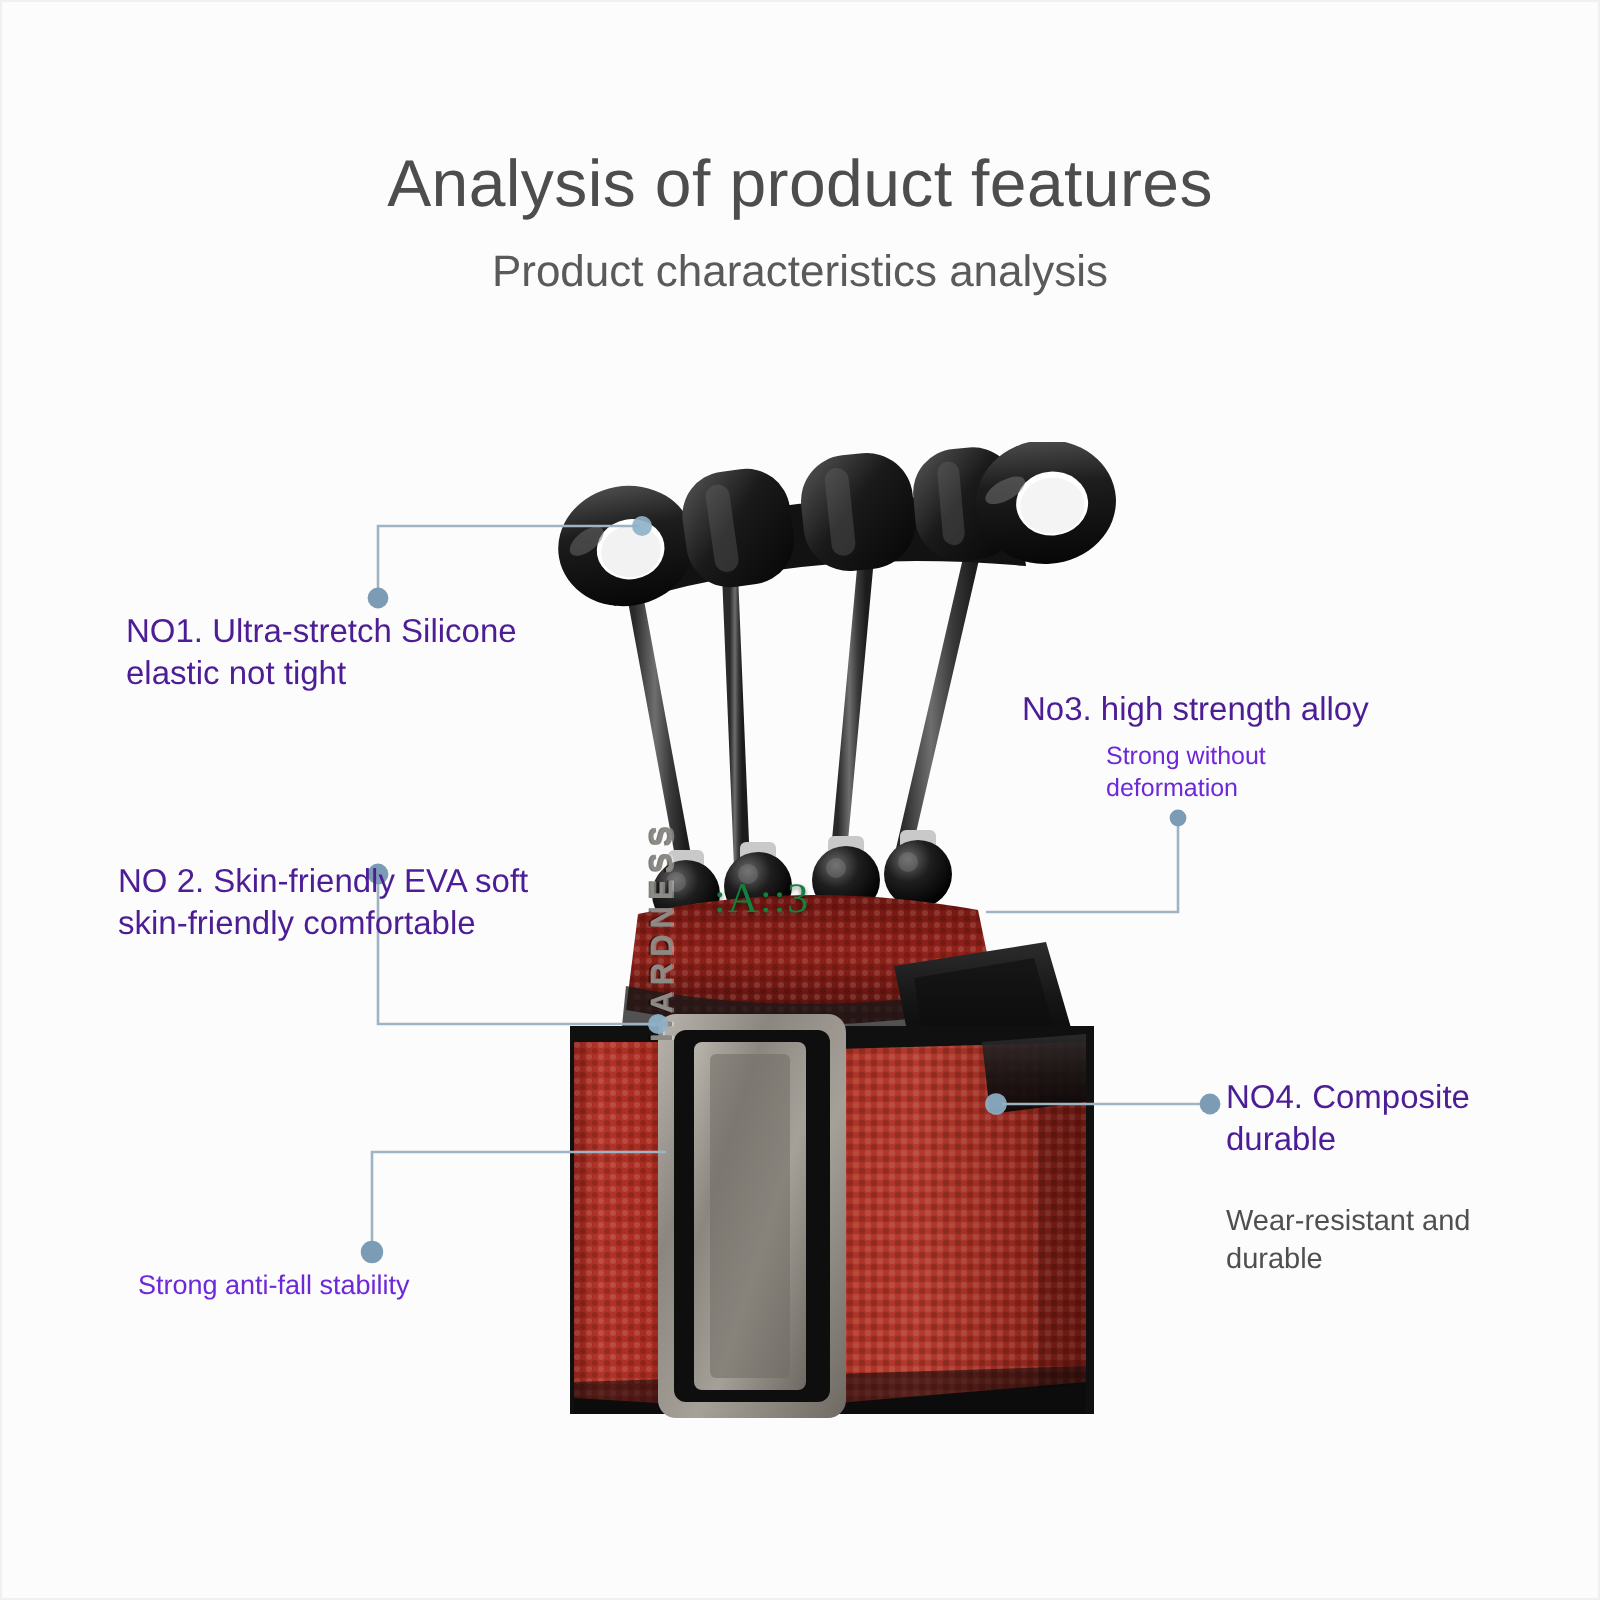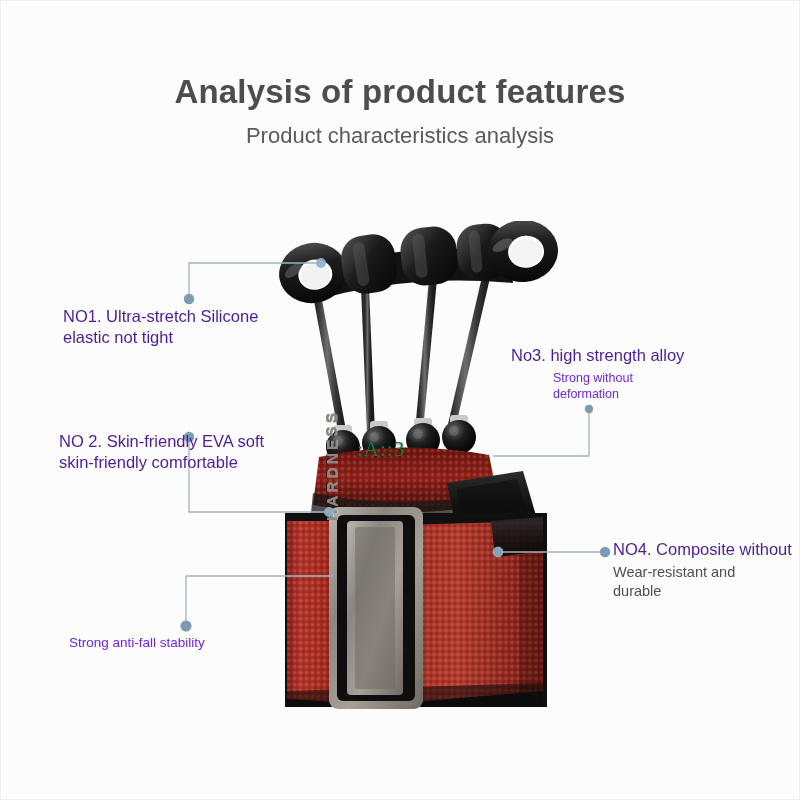--- a/index.html
+++ b/index.html
@@ -19,21 +19,21 @@
     color: #4a4a4a;
   }
 
   
   .title {
     position: absolute;
     left: 0; right: 0;
     top: 72px;
     text-align: center;
     font-size: 33px;
-    font-weight: 700;
+    font-weight: 400;
     color: #4d4d4d;
     letter-spacing: 0.2px;
   }
   .subtitle {
     position: absolute;
     left: 0; right: 0;
     top: 122px;
     text-align: center;
     font-size: 22px;
     font-weight: 400;
@@ -53,21 +53,21 @@
     color: #6d28d9;
     line-height: 16px;
     white-space: pre-line;
   }
 
   #callout-1 { left: 62px;  top: 305px; width: 260px; }
   #callout-2 { left: 58px;  top: 430px; width: 270px; }
   #callout-3 { left: 510px; top: 344px; width: 250px; }
   #callout-3 .sub { margin-left: 42px; margin-top: 4px; }
   #callout-4 { left: 612px; top: 538px; width: 180px; }
-  #callout-4 .sub { font-size: 14.5px; line-height: 19px; margin-top: 3px; color:#4f4f4f;}
+  #callout-4 .sub { font-size: 14.5px; line-height: 19px; margin-top: 21px; color:#4f4f4f;}
   #callout-5 { left: 68px;  top: 628px; width: 260px; }
   #callout-5 .sub { margin-top: 6px; font-size: 13.5px; }
 
   
   #leaders {
     position: absolute;
     left: 0; top: 0;
     width: 800px; height: 800px;
     pointer-events: none;
   }
@@ -324,21 +324,21 @@
 skin-friendly comfortable</div>
   </div>
 
   <div class="callout" id="callout-3">
     <div class="main">No3. high strength alloy</div>
     <div class="sub">Strong without
 deformation</div>
   </div>
 
   <div class="callout" id="callout-4">
-    <div class="main">NO4. Composite without</div>
+    <div class="main">NO4. Composite durable</div>
     <div class="sub">Wear-resistant and
 durable</div>
   </div>
 
   <div class="callout" id="callout-5">
     <div class="sub">Strong anti-fall stability</div>
   </div>
 
 </div>
 

